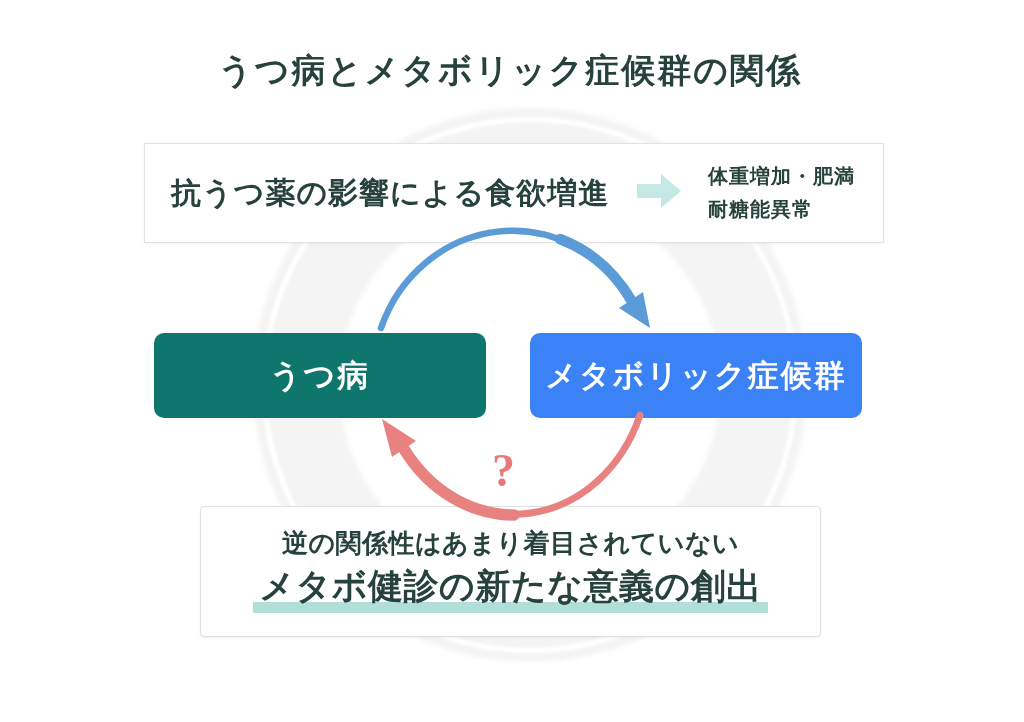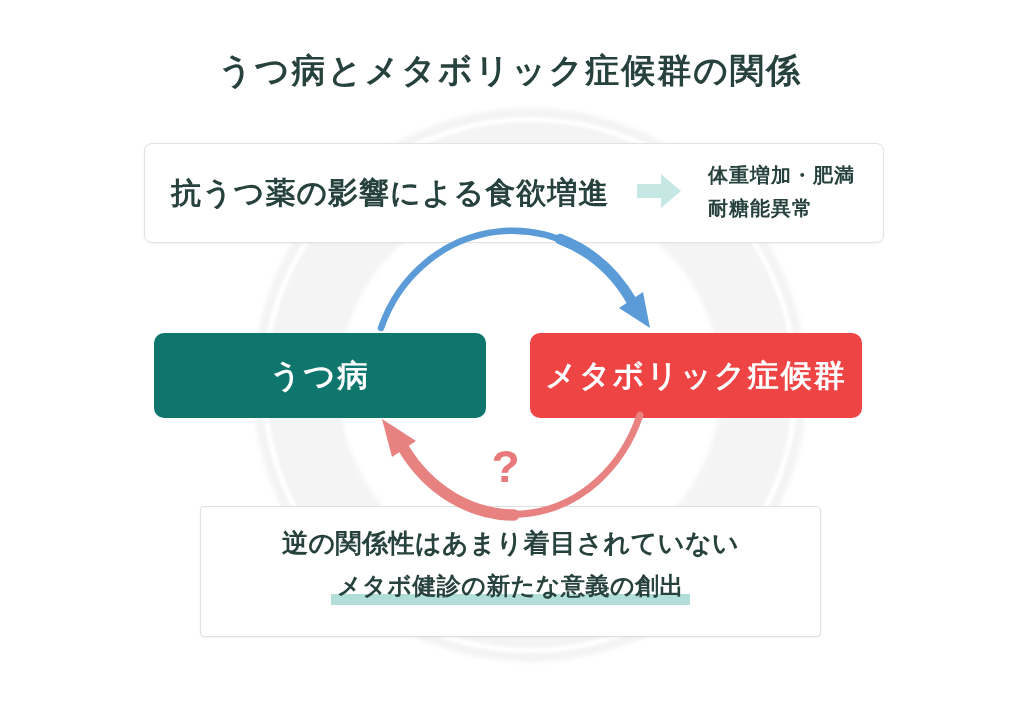--- a/index.html
+++ b/index.html
@@ -2,21 +2,21 @@
 <html><head>
 <meta charset="utf-8">
 <style>
   html, body { margin: 0; padding: 0; background: #ffffff; }
   .canvas {
     position: relative;
     width: 1020px;
     height: 722px;
     overflow: hidden;
     background: #ffffff;
-    font-family: Liberation Mono, monospace;
+    font-family: Liberation Serif, serif;
     font-weight: bold;
     color: #27423d;
   }
 
   
   .bg-ring {
     position: absolute;
     left: 253px; top: 108px;
     width: 554px; height: 554px;
     border-radius: 50%;
@@ -47,21 +47,21 @@
     z-index: 2;
     margin: 0;
   }
 
   .top-box {
     position: absolute;
     left: 144px; top: 143px;
     width: 740px; height: 100px;
     background: #ffffff;
     border: 1px solid #e2e2e2;
-    border-radius: 8px;
+    border-radius: 0;
     box-shadow: 0 1px 3px rgba(0,0,0,0.05);
     box-sizing: border-box;
     display: flex;
     align-items: center;
     justify-content: space-between;
     padding: 0 28px 0 26px;
     z-index: 2;
   }
   .cause-text {
     font-size: 30px;
@@ -84,21 +84,21 @@
     display: flex;
     align-items: center;
     justify-content: center;
     color: #ffffff;
     font-size: 31px;
     letter-spacing: 2px;
     z-index: 2;
     white-space: nowrap;
   }
   .node-depression { left: 154px; background: #0f766e; }
-  .node-metabolic  { left: 530px; background: #ef4444; }
+  .node-metabolic  { left: 530px; background: #3b82f6; }
 
   .cycle-svg {
     position: absolute;
     left: 0; top: 0;
     width: 1024px; height: 722px;
     z-index: 5;
     pointer-events: none;
   }
 
   .question-mark {
@@ -122,22 +122,22 @@
     z-index: 2;
   }
   .bottom-note {
     margin-top: 19px;
     font-size: 26px;
     letter-spacing: 0.5px;
     white-space: nowrap;
   }
   .bottom-headline {
     display: inline-block;
-    margin-top: 9px;
-    font-size: 24px;
+    margin-top: 2px;
+    font-size: 35px;
     letter-spacing: 0.5px;
     white-space: nowrap;
     padding: 0 6px 3px 6px;
     background: linear-gradient(to top, #b2ded9 11px, transparent 11px);
   }
 </style>
 </head>
 <body>
 
 <div class="canvas">

